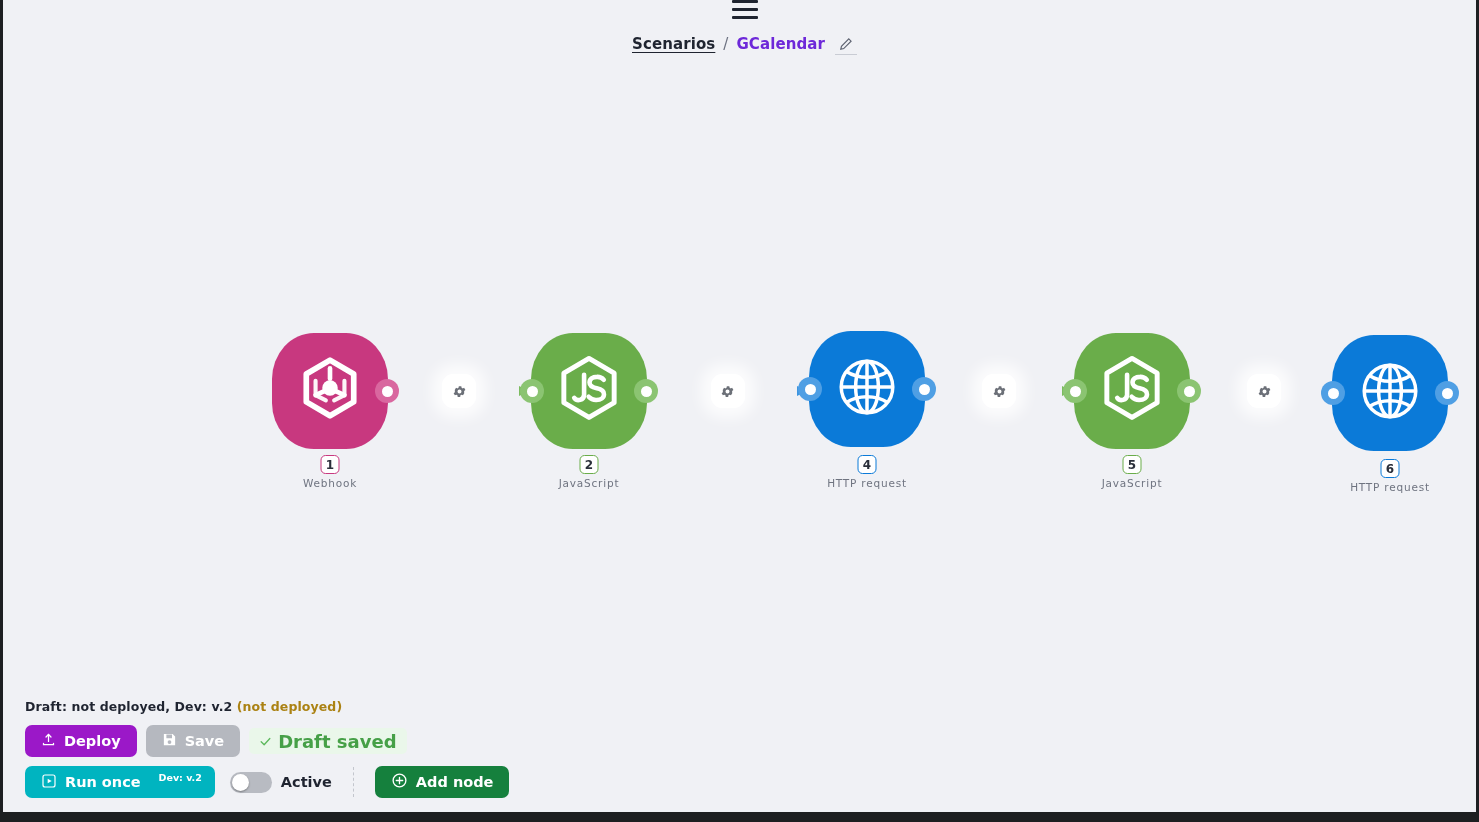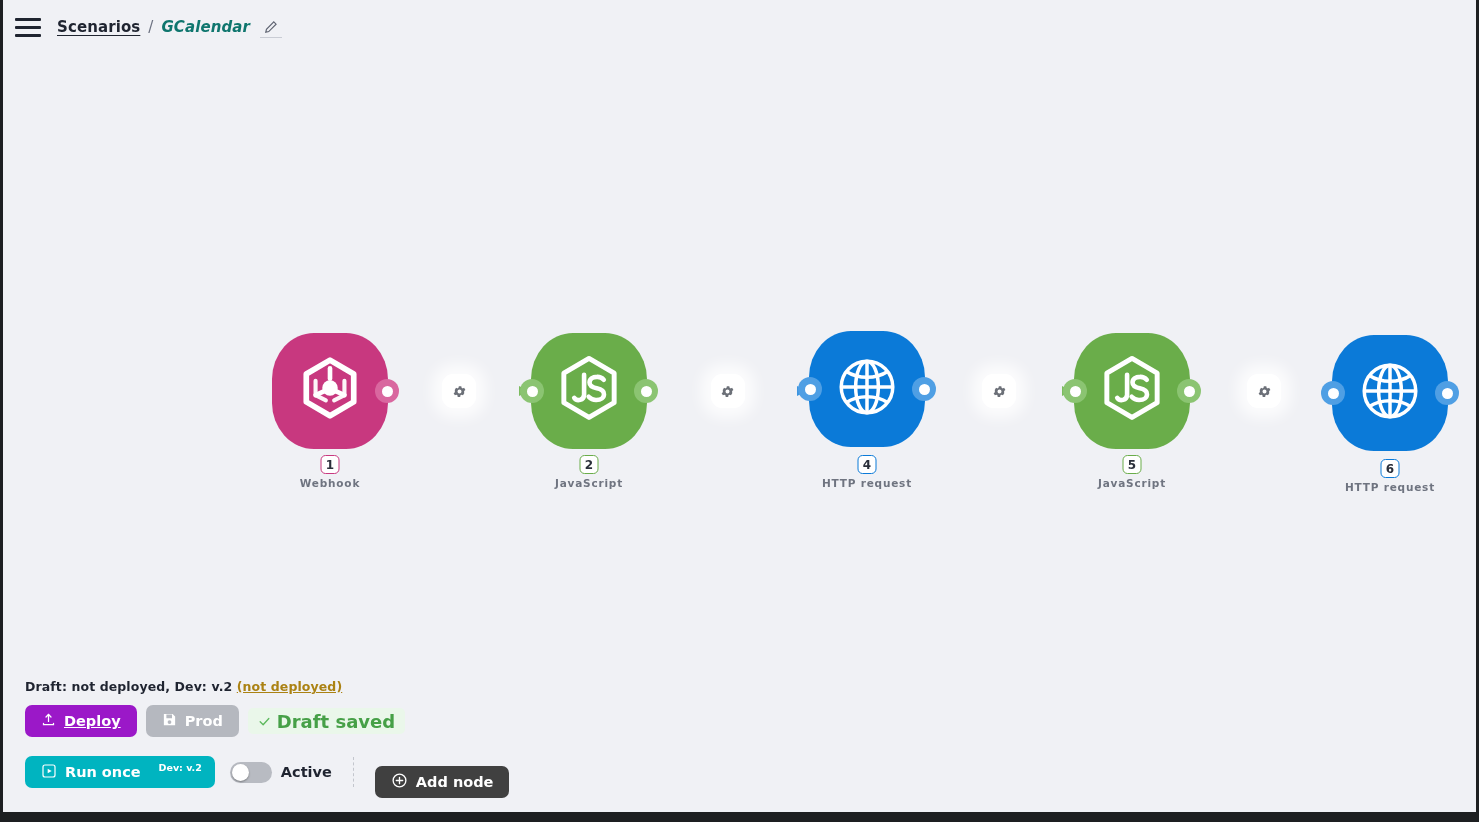--- a/index.html
+++ b/index.html
@@ -14,35 +14,36 @@
     left: 3px; top: 0; width: 1473px; height: 812px;
     background: #f0f1f5;
     overflow: hidden;
   }
 
   
   .header {
     position: absolute; left: 0; top: 0; width: 100%; height: 54px;
     display: flex; align-items: center; gap: 14px;
     padding-left: 10px;
+    flex-direction: column;
   }
   .hamburger {
     width: 30px; height: 26px;
     display: flex; flex-direction: column; justify-content: center; gap: 5px;
     cursor: pointer;
     padding: 0 2px;
   }
   .hamburger span { display: block; height: 3px; background: #1f2430; border-radius: 1px; }
   .crumbs { display: flex; align-items: center; gap: 8px; font-size: 15px; }
   .crumb-link {
     color: #1f2430; font-weight: bold; text-decoration: underline;
     text-underline-offset: 3px; cursor: pointer; letter-spacing: .1px;
   }
   .crumb-sep { color: #6c7180; font-weight: normal; }
-  .crumb-current { color: #0f766e; font-weight: bold; letter-spacing: .1px; font-style: italic; }
+  .crumb-current { color: #6d28d9; font-weight: bold; letter-spacing: .1px; }
   .pencil-btn {
     width: 22px; height: 22px; display: flex; align-items: center; justify-content: center;
     cursor: pointer; border-bottom: 1px solid #c9ccd4; margin-left: 2px;
   }
 
   
   .canvas { position: absolute; left: 0; top: 54px; width: 100%; height: 620px; }
 
   .node { position: absolute; width: 116px; }
   .node-shape {
@@ -78,21 +79,21 @@
     cursor: pointer;
   }
   .node-badge.magenta { border: 1.6px solid #c8387f; }
   .node-badge.green   { border: 1.6px solid #6aad4a; }
   .node-badge.blue    { border: 1.6px solid #0b7ad8; }
 
   .node-label {
     position: absolute; left: 50%; transform: translateX(-50%);
     top: 144px;
     font-size: 10.5px; color: #6f7480; white-space: nowrap;
-    letter-spacing: .8px; font-weight: 700;
+    letter-spacing: .8px; font-weight: 400;
   }
 
   
   .link { position: absolute; height: 24px; }
   .link svg { display: block; overflow: visible; }
 
   .gear-badge {
     position: absolute; top: 50%; left: 50%;
     transform: translate(-50%, -50%);
     width: 34px; height: 34px; border-radius: 11px;
@@ -102,35 +103,35 @@
     cursor: pointer;
   }
 
   
   .toolbar { position: absolute; left: 0; bottom: 14px; width: 100%; padding-left: 22px; }
   .deploy-status {
     font-size: 12.5px; font-weight: bold; color: #1f2430;
     margin-bottom: 11px; letter-spacing: .1px;
   }
   .deploy-status .ver { text-underline-offset: 2px; cursor: pointer; }
-  .deploy-status .nd { color: #ab8213; text-decoration: underline; }
+  .deploy-status .nd { color: #ab8213; }
 
   .row { display: flex; align-items: center; gap: 9px; }
   .row + .row { margin-top: 9px; gap: 15px; }
 
   .btn {
     display: inline-flex; align-items: center; gap: 8px;
     height: 32px; padding: 0 16px; border: none; border-radius: 7px;
     font-family: inherit; font-size: 14.5px; font-weight: bold; color: #fff;
     cursor: pointer; white-space: nowrap;
   }
-  .btn-deploy { background: #9b18c8; text-decoration: underline; }
+  .btn-deploy { background: #9b18c8; }
   .btn-save   { background: #b5b8bf; cursor: default; }
   .btn-run    { background: #00b4c0; padding-right: 13px; }
-  .btn-add    { background: #404040; margin-top: 20px; }
+  .btn-add    { background: #15803d; }
   .btn sup { font-size: 9.5px; font-weight: bold; margin-left: 10px; align-self: flex-start; margin-top: 6px; }
 
   .draft-pill {
     display: inline-flex; align-items: center; gap: 6px;
     height: 26px; padding: 0 10px; border-radius: 5px;
     background: #eaf7ea; color: #46a047;
     font-size: 18px; font-weight: bold;
   }
 
   .toggle-wrap { display: flex; align-items: center; gap: 9px; margin-left: 0; }
@@ -352,21 +353,21 @@
         </span>
         <span>Deploy</span>
       </button>
 
       <button class="btn btn-save">
         <span>
           <svg width="15" height="15" viewBox="0 0 24 24" fill="#fff">
             <path d="M3 3h14l4 4v14H3V3zm4 1v6h9V4H7zm5 9a3 3 0 100 6 3 3 0 000-6z"></path>
           </svg>
         </span>
-        <span>Prod</span>
+        <span>Save</span>
       </button>
 
       <span class="draft-pill">
         <span>
           <svg width="13" height="13" viewBox="0 0 24 24" fill="none" stroke="#5cb85c" stroke-width="2.4" stroke-linecap="round" stroke-linejoin="round">
             <path d="M4 12.5l5.5 5.5L20 6.5"></path>
           </svg>
         </span>
         <span>Draft saved</span>
       </span>

